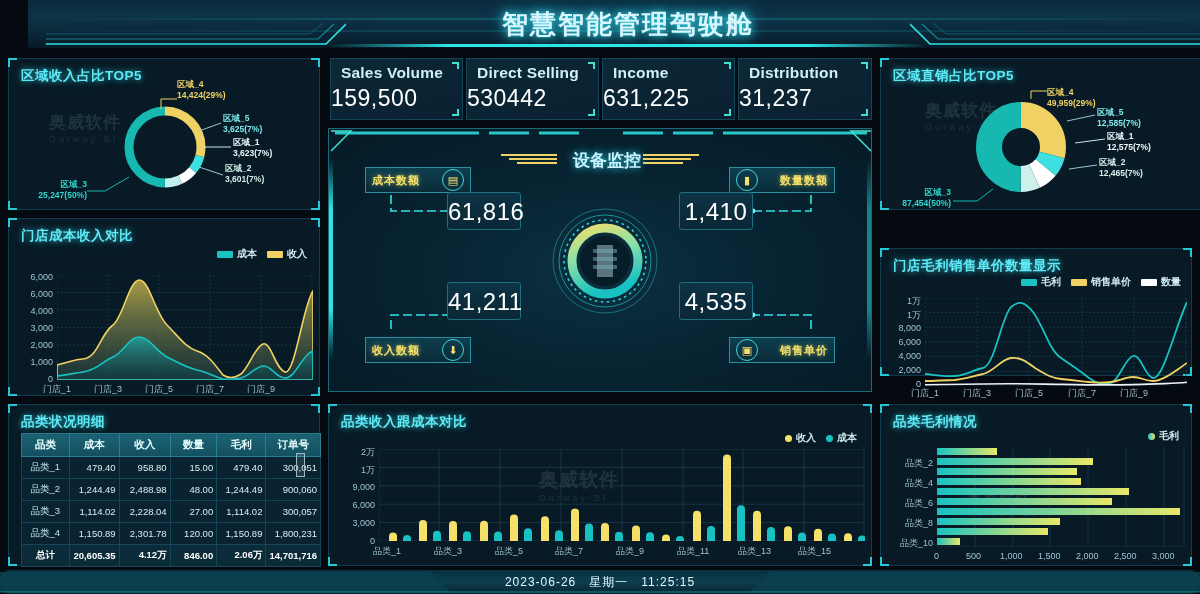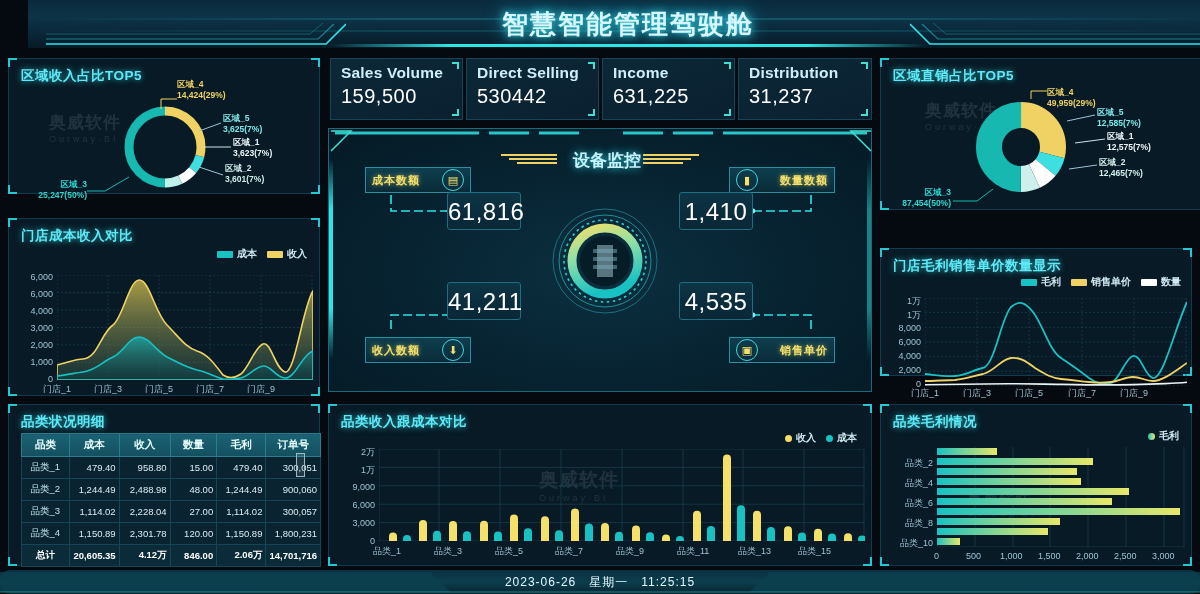--- a/index.html
+++ b/index.html
@@ -65,22 +65,22 @@
   }
   .kpi .kc { position: absolute; width: 7px; height: 7px; }
   .kpi .kc.tr { right: 3px; top: 3px; border-right: 2px solid #3fe0d0; border-top: 2px solid #3fe0d0; }
   .kpi .kc.br { right: 3px; bottom: 3px; border-right: 2px solid #3fe0d0; border-bottom: 2px solid #3fe0d0; }
   .kpi-label {
     position: absolute; left: 10px; top: 5px;
     font-size: 15.5px; font-weight: bold; color: #cfeefb;
     letter-spacing: .2px;
   }
   .kpi-value {
-    position: absolute; left: 10px; top: 26px;
-    font-size: 20px; color: #ffffff; letter-spacing: .5px;
+    position: absolute; left: 0; top: 26px;
+    font-size: 23px; color: #ffffff; letter-spacing: .5px;
   }
 
   
   .device {
     position: absolute; left: 328px; top: 128px; width: 544px; height: 264px;
     background: radial-gradient(ellipse at 50% 55%, #0b3040 0%, #072230 55%, #051a26 100%);
     border: 1px solid #1b6a78;
   }
   .device-top-deco { position: absolute; left: 0; top: 0; width: 544px; height: 26px; }
   .device-title {
@@ -277,21 +277,21 @@
       <circle cx="54" cy="54" r="25" fill="#061c27"></circle>
       <g opacity=".85">
         <rect x="46" y="38" width="16" height="32" fill="#b7dbe6" opacity=".55"></rect>
         <rect x="42" y="42" width="24" height="4" fill="#8fc4d4" opacity=".5"></rect>
         <rect x="42" y="50" width="24" height="4" fill="#8fc4d4" opacity=".5"></rect>
         <rect x="42" y="58" width="24" height="4" fill="#8fc4d4" opacity=".5"></rect>
       </g>
     </svg>
   </div>
 
-  <div class="panel" style="left:8px;top:58px;width:312px;height:136px">
+  <div class="panel" style="left:8px;top:58px;width:312px;height:152px">
     <span class="corner tl"></span>
     <span class="corner tr"></span>
     <span class="corner bl"></span>
     <span class="corner br"></span>
     <div class="panel-title">区域收入占比TOP5</div>
     <div class="wm" style="left:40px;top:52px">
       <span>奥威软件</span><small>Ourway·BI</small>
     </div>
     <svg style="position:absolute;left:0;top:18px;width:312px;height:134px" viewBox="0 0 312 134">
 

